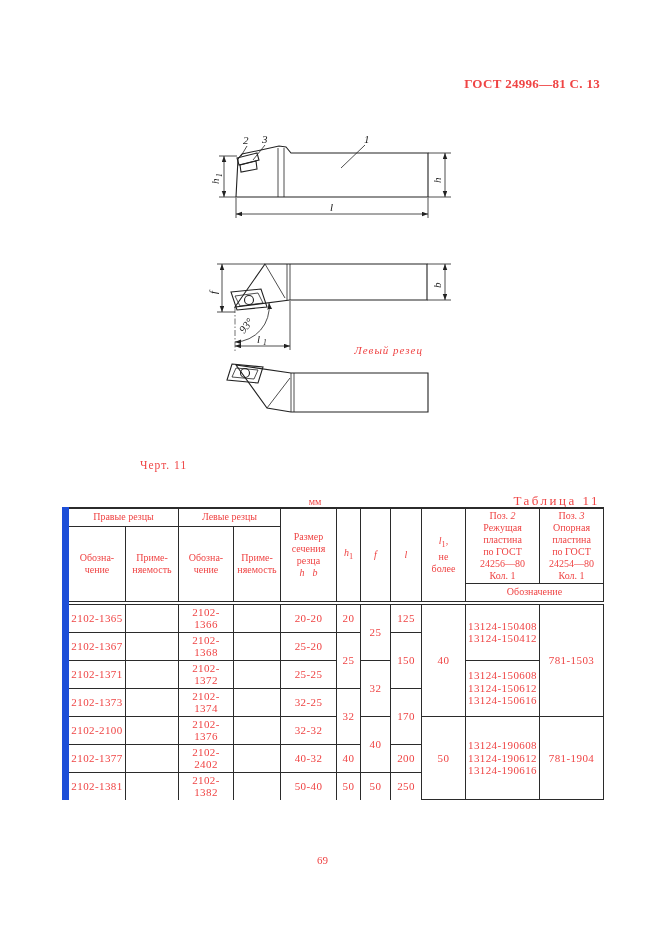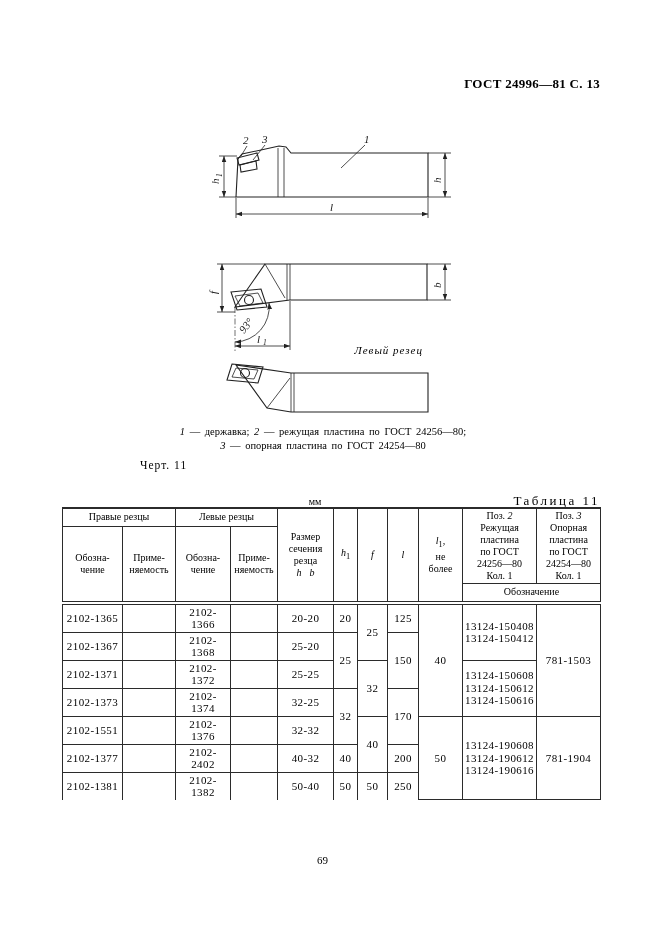--- a/index.html
+++ b/index.html
@@ -1,17 +1,17 @@
 <!DOCTYPE html>
 <html><head>
 <meta charset="utf-8">
 <style>
   html,body{margin:0;padding:0;background:#e8e8e8;}
   .page{position:relative;width:661px;height:936px;background:#ffffff;
-        font-family:"Liberation Serif","DejaVu Serif",serif;color:#000000;overflow:hidden;}
+        font-family:"Liberation Serif","DejaVu Serif",serif;color:#ef4444;overflow:hidden;}
   .abs{position:absolute;}
   .gost-header{top:76px;right:61px;font-size:13px;font-weight:bold;letter-spacing:.3px;}
   .type-title{top:105px;left:140px;width:366px;text-align:center;font-size:13px;font-weight:bold;letter-spacing:2px;}
   .levyi{top:344px;left:323px;width:100px;font-style:italic;font-size:11px;letter-spacing:1px;text-align:right;}
   .fig-caption{top:425px;left:120px;width:406px;text-align:center;font-size:10.5px;line-height:13.5px;word-spacing:2px;}
   .fig-num{top:459px;left:140px;width:366px;font-size:11.5px;letter-spacing:1px;}
   .tbl-caption{top:493px;right:61px;font-size:13px;letter-spacing:2.5px;}
   .units{top:496px;left:285px;width:60px;text-align:center;font-size:10px;}
   .page-num{top:854px;left:317px;width:40px;text-align:left;font-size:11px;}
   .iv{font-style:italic;}
@@ -19,21 +19,21 @@
   svg{display:block;}
   svg .ln{stroke:#222;stroke-width:1.1;fill:none;}
   svg .thin{stroke:#222;stroke-width:.8;fill:none;}
   svg .cl{stroke:#333;stroke-width:.7;fill:none;stroke-dasharray:6 2 1.5 2;}
   svg text{fill:#1a1a1a;font-family:"Liberation Serif","DejaVu Serif",serif;}
   .dvar{font-size:11px;font-style:italic;}
   .dsub{font-size:7.5px;font-style:italic;}
   .plabel{font-size:11px;font-style:italic;}
   
   table.gt{position:absolute;left:62px;top:507px;width:538px;border-collapse:collapse;table-layout:fixed;
-           border-top:2px solid #2b2b2b;border-left:1px solid #1d4ed8;border-right:1px solid #2b2b2b;}
+           border-top:2px solid #2b2b2b;border-left:7px solid #1d4ed8;border-right:1px solid #2b2b2b;}
   table.gt td{border:1px solid #2b2b2b;text-align:center;vertical-align:middle;
               font-size:10px;line-height:12px;padding:1px 2px;overflow:hidden;}
   table.gt .bb{border-bottom:4px double #2b2b2b;}
   table.gt tbody td{font-size:11px;letter-spacing:.4px;line-height:12.5px;}
   table.gt tbody tr{height:25px;}
   table.gt tbody tr:last-child td{border-bottom:none;}
   tr.h1r{height:18px;} tr.h2r{height:53px;} tr.h3r{height:19px;}
 </style>
 </head>
 <body>
@@ -119,24 +119,20 @@
   <div class="abs levyi">Левый резец</div>
 
   <svg class="abs" style="left:150px;top:358px;" width="290" height="62" viewBox="0 0 290 62">
     <path class="ln" d="M141,15 L278,15 L278,54 L141,54 L117,50 L86,7 Z"></path>
     <path class="thin" d="M117,50 L140,20 M141,15 L141,54 M144,15 L144,54"></path>
     <path class="ln" d="M82,6 L113,9 L108,25 L77,22 Z"></path>
     <path class="thin" d="M86,10 L108,12 L104,21 L82,19 Z"></path>
     <circle class="ln" cx="95" cy="15" r="4.5"></circle>
   </svg>
 
-  <div class="abs fig-caption">
-    <span class="iv">1</span><span> — державка; </span><span class="iv">2</span><span> — режущая пластина по ГОСТ 24256—80;</span><br>
-    <span class="iv">3</span><span> — опорная  пластина по ГОСТ 24254—80</span>
-  </div>
 
   <div class="abs fig-num">Черт. 11</div>
 
   <div class="abs tbl-caption">Таблица 11</div>
   <div class="abs units">мм</div>
 
   <table class="gt">
     <colgroup>
       <col style="width:60px">
         <col style="width:53px">
@@ -237,21 +233,21 @@
       <tr>
         <td>2102-1373</td>
         <td></td>
         <td>2102-1374</td>
         <td></td>
         <td>32-25</td>
         <td rowspan="2">32</td>
         <td rowspan="2">170</td>
       </tr>
       <tr>
-        <td>2102-1551</td>
+        <td>2102-2100</td>
         <td></td>
         <td>2102-1376</td>
         <td></td>
         <td>32-32</td>
         <td rowspan="2">40</td>
         <td rowspan="3">50</td>
         <td rowspan="3" class="ml">13124-190608
 13124-190612
 13124-190616</td>
         <td rowspan="3">781-1904</td>

